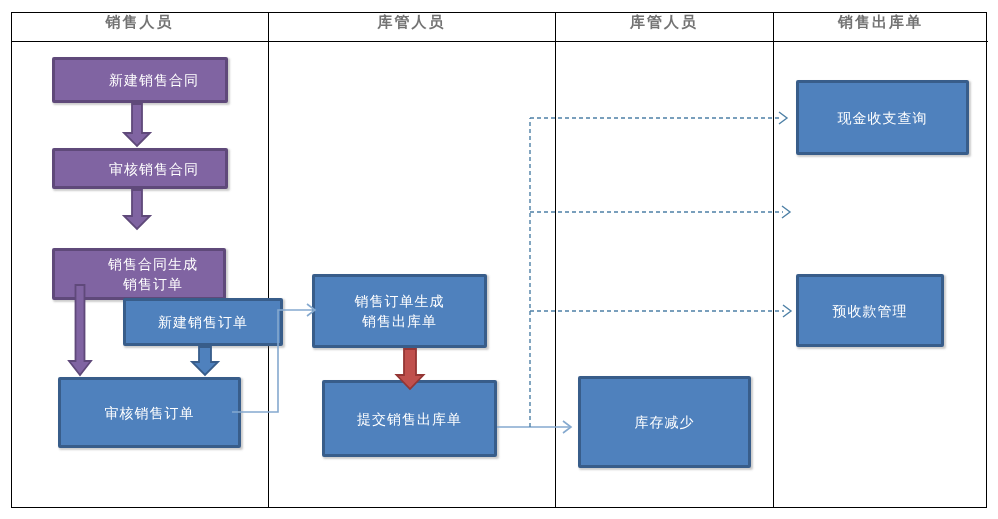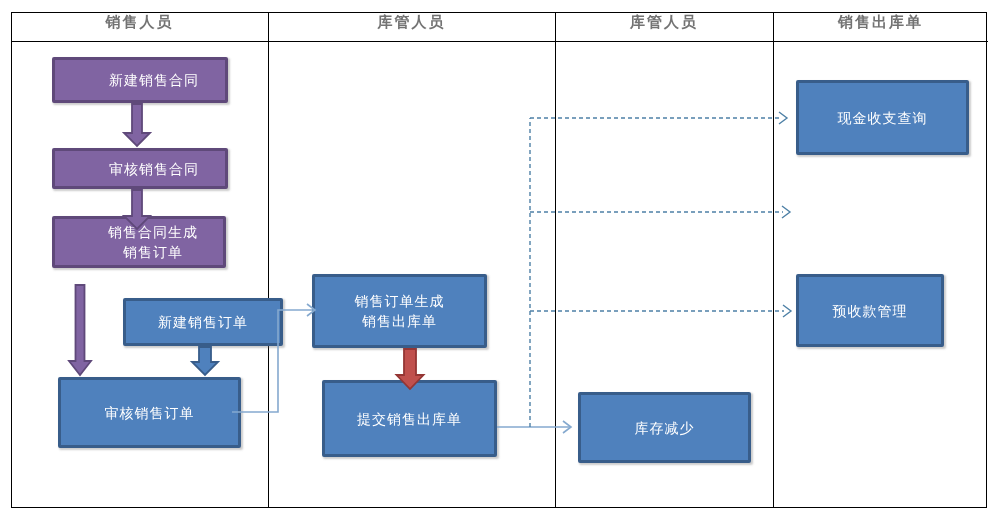--- a/index.html
+++ b/index.html
@@ -62,28 +62,28 @@
     </div>
   <div class="lane-header" style="left:555px;width:218px">
       <span>库管人员</span>
     </div>
   <div class="lane-header" style="left:773px;width:215px">
       <span>销售出库单</span>
     </div>
 
   <div class="node purple" style="left:52px;top:57px;width:176px;height:46px">新建销售合同</div>
   <div class="node purple" style="left:52px;top:148px;width:176px;height:41px">审核销售合同</div>
-  <div class="node purple" style="left:52px;top:216px;width:174px;height:52px">销售合同生成
+  <div class="node purple" style="left:52px;top:248px;width:174px;height:52px">销售合同生成
 销售订单</div>
   <div class="node blue" style="left:123px;top:298px;width:160px;height:48px">新建销售订单</div>
   <div class="node blue" style="left:58px;top:377px;width:183px;height:71px">审核销售订单</div>
   <div class="node blue" style="left:312px;top:274px;width:175px;height:74px">销售订单生成
 销售出库单</div>
   <div class="node blue" style="left:322px;top:380px;width:175px;height:77px">提交销售出库单</div>
-  <div class="node blue" style="left:578px;top:392px;width:173px;height:71px">库存减少</div>
+  <div class="node blue" style="left:578px;top:376px;width:173px;height:92px">库存减少</div>
   <div class="node blue" style="left:796px;top:80px;width:173px;height:75px">现金收支查询</div>
   <div class="node blue" style="left:796px;top:274px;width:148px;height:73px">预收款管理</div>
 
   <svg class="overlay" width="998" height="519" viewBox="0 0 998 519">
 
     <polygon class="arrow-purple" points="132,104 142,104 142,133 150,133 137,146 124,133 132,133"></polygon>
     <polygon class="arrow-purple" points="132,190 142,190 142,216 150,216 137,229 124,216 132,216"></polygon>
     <polygon class="arrow-purple" points="75.5,285 84.5,285 84.5,361 91,361 80,375 69,361 75.5,361"></polygon>
     <polygon class="arrow-blue" points="199,347 211,347 211,362 218,362 205,375 192,362 199,362"></polygon>
     <polygon class="arrow-red" points="404,349 416,349 416,375 423.5,375 410,389 396.5,375 404,375"></polygon>

